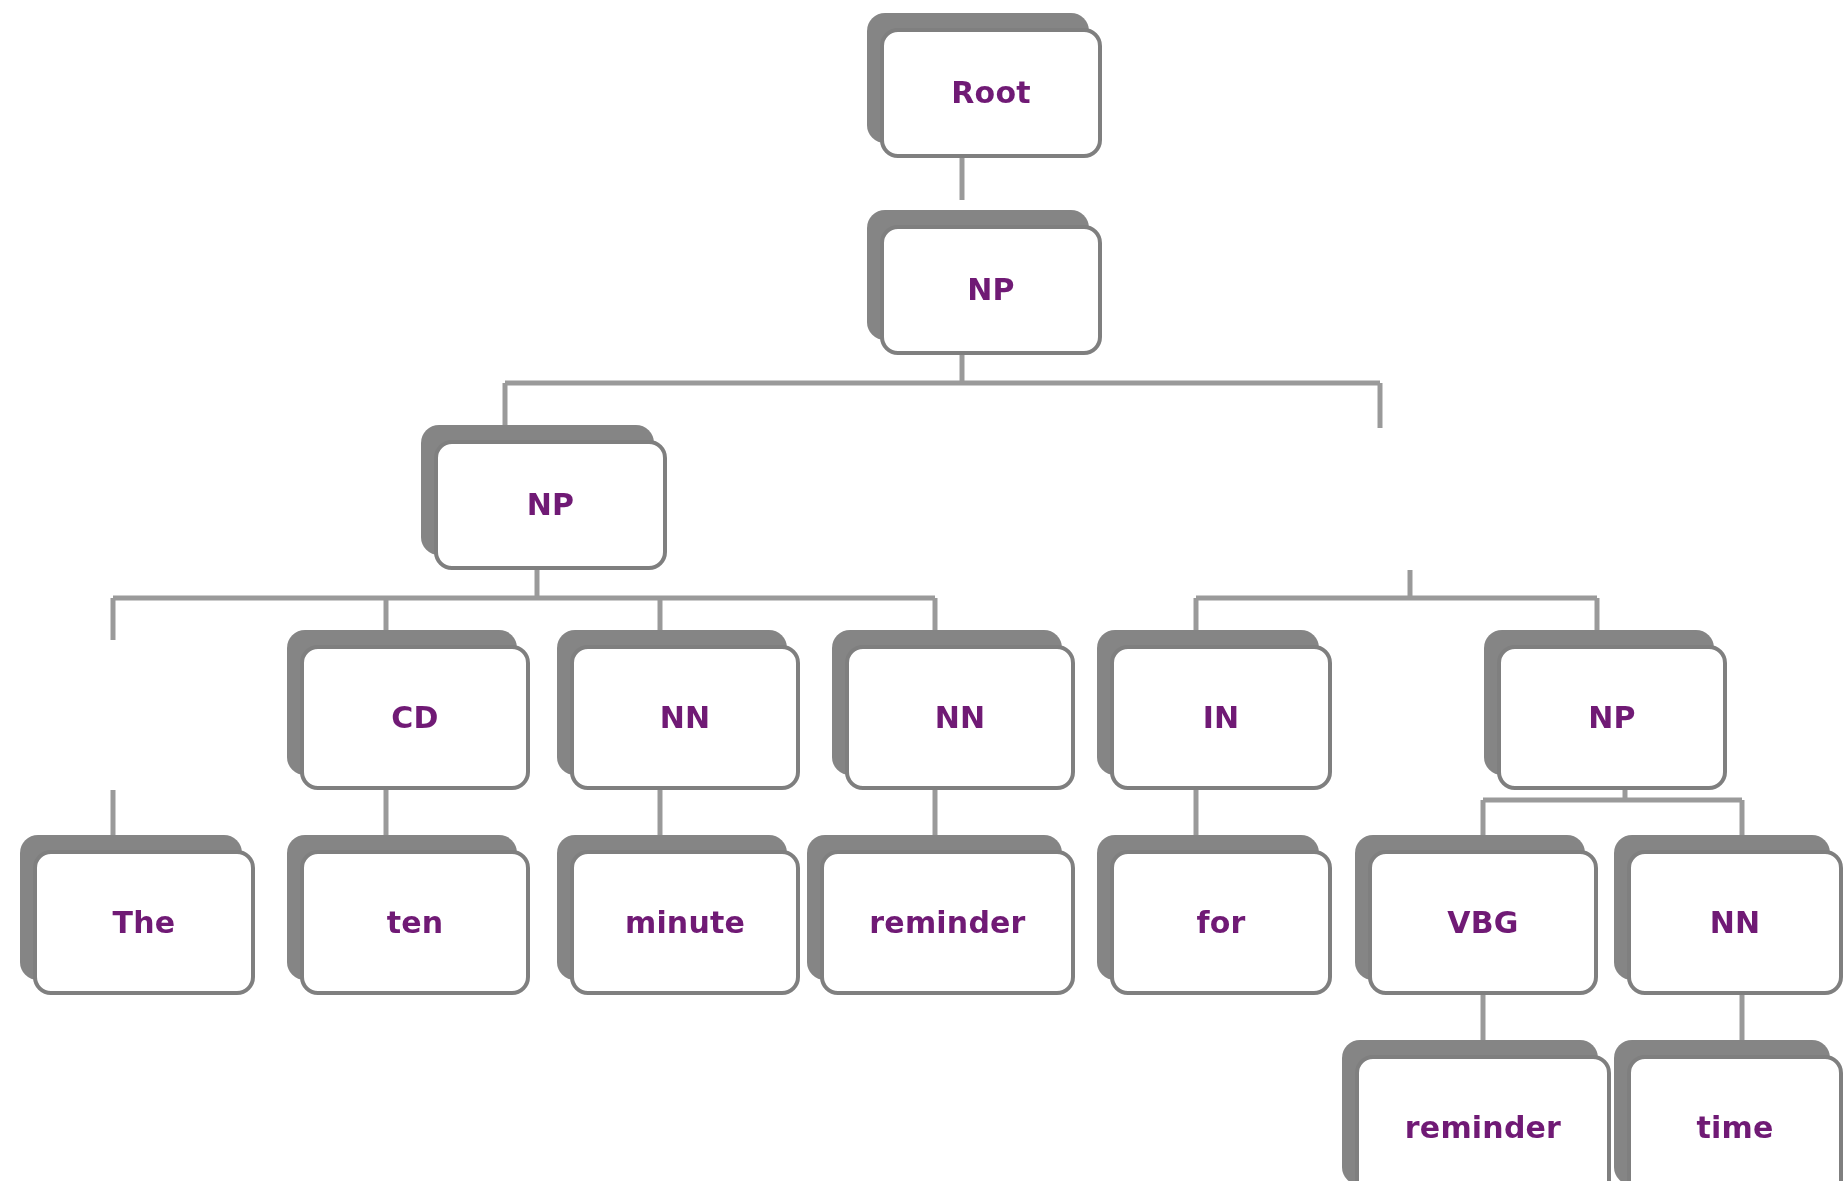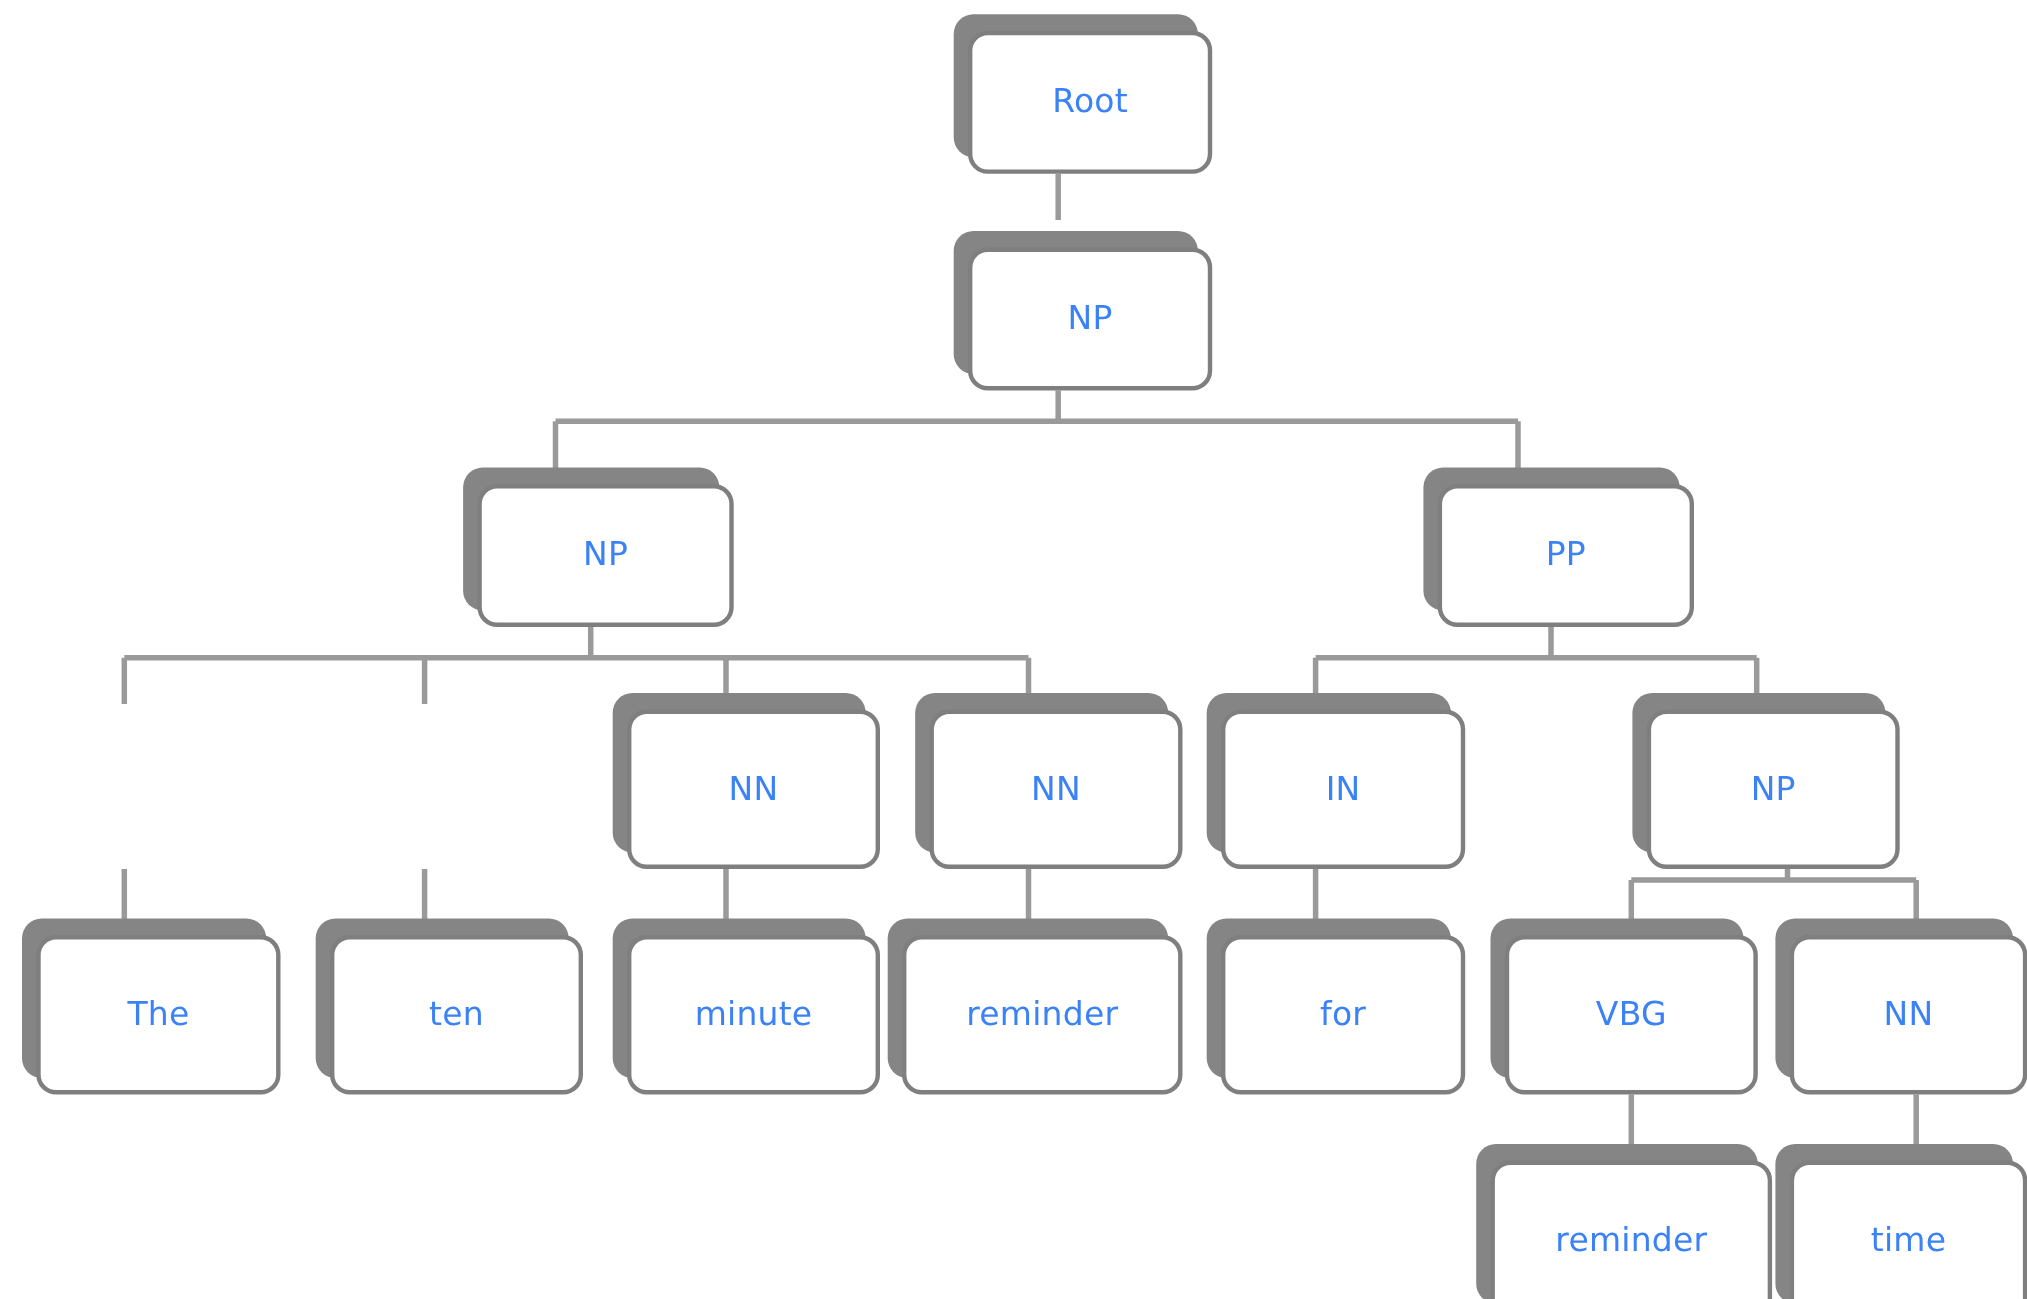--- a/index.html
+++ b/index.html
@@ -52,26 +52,27 @@
     background: #ffffff;
     border: 4px solid #7f7f7f;
     border-radius: 18px;
     box-sizing: border-box;
     display: flex;
     align-items: center;
     justify-content: center;
     z-index: 2;
   }
   .node .label {
-    color: #3b82f6;
+    color: #701a75;
     font-size: 30px;
     line-height: 1;
     letter-spacing: 0.2px;
     white-space: nowrap;
     user-select: none;
+    font-weight: bold;
   }
 </style>
 </head>
 <body>
 
 <div id="canvas">
 
   <svg id="edges" viewBox="0 0 1843 1181" xmlns="http://www.w3.org/2000/svg">
     <g fill="none" stroke="#9a9a9a" stroke-width="5" stroke-linecap="butt" stroke-linejoin="miter">
 
@@ -124,28 +125,28 @@
     </div>
   </div>
 
   <div class="node" style="left:434px; top:440px; width:233px; height:130px;">
     <div class="shadow"></div>
     <div class="face">
       <span class="label">NP</span>
     </div>
   </div>
 
-  <div class="node" style="left:1307px; top:440px; width:233px; height:130px;">
-    <div class="shadow"></div>
-    <div class="face">
-      <span class="label">PP</span>
-    </div>
-  </div>
-
-
+
+
+  <div class="node" style="left:300px; top:645px; width:230px; height:145px;">
+    <div class="shadow"></div>
+    <div class="face">
+      <span class="label">CD</span>
+    </div>
+  </div>
 
   <div class="node" style="left:570px; top:645px; width:230px; height:145px;">
     <div class="shadow"></div>
     <div class="face">
       <span class="label">NN</span>
     </div>
   </div>
 
   <div class="node" style="left:845px; top:645px; width:230px; height:145px;">
     <div class="shadow"></div>

